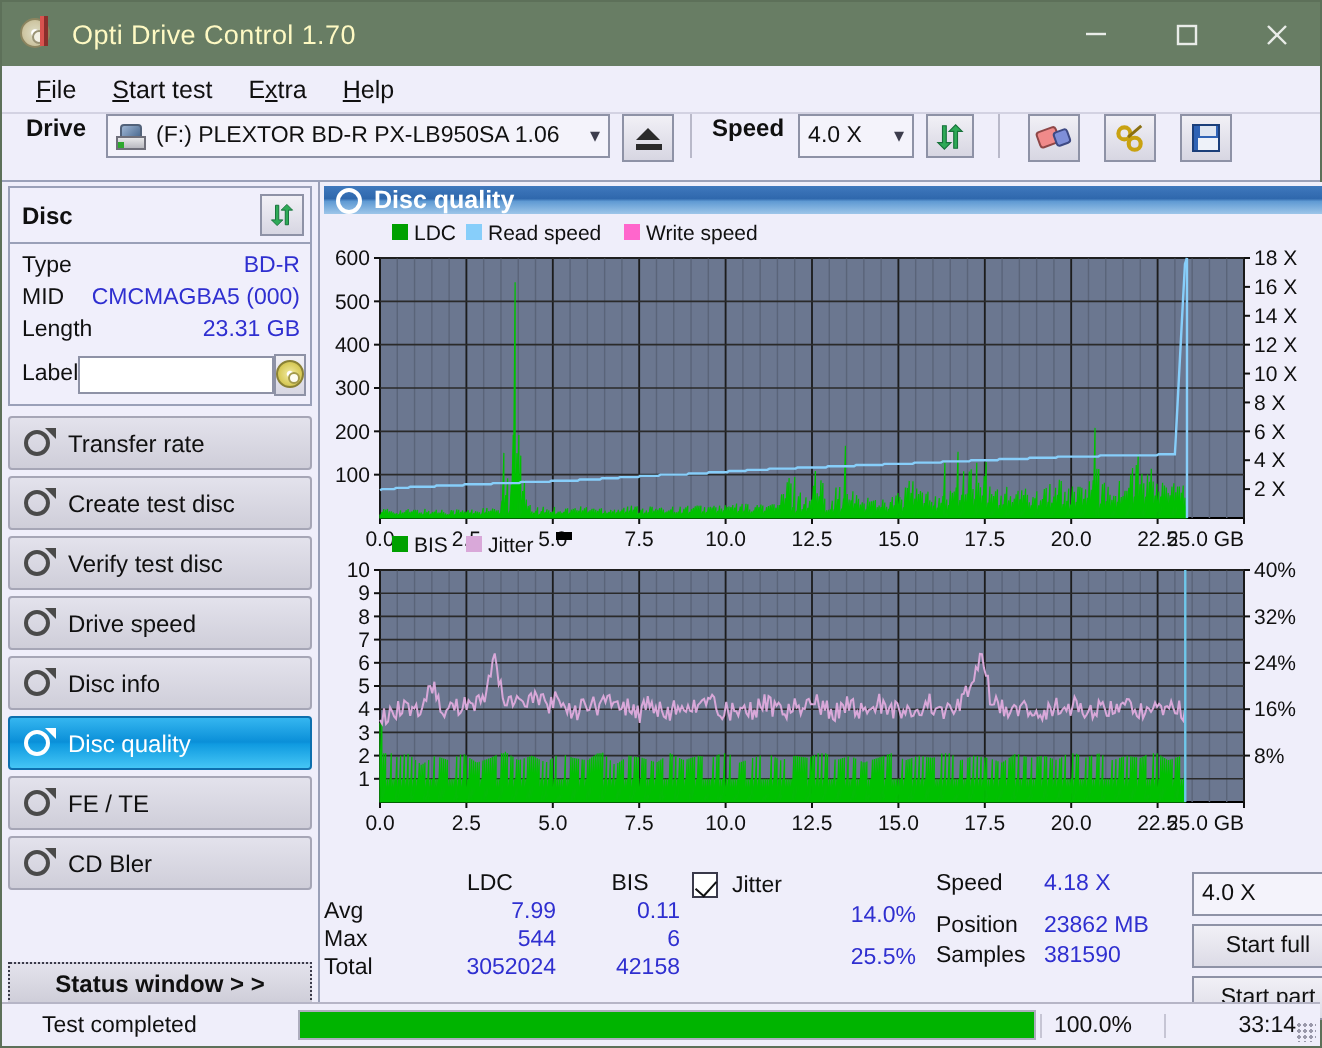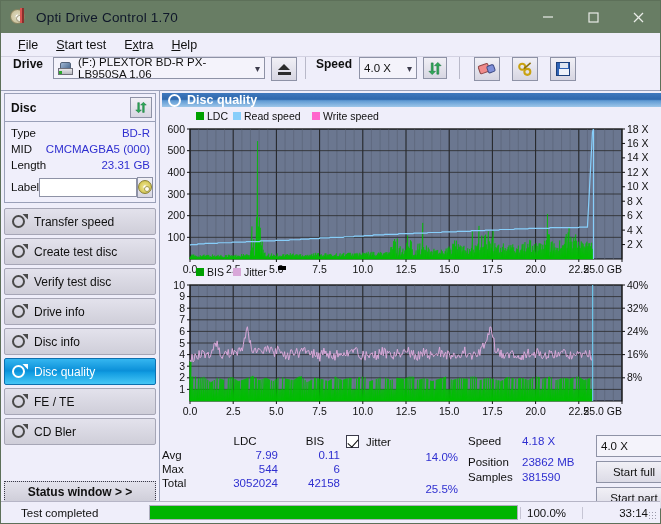--- a/index.html
+++ b/index.html
@@ -38,21 +38,21 @@
     content: ""; position: absolute; left: 5px; top: 5px;
     width: 5px; height: 5px; border-radius: 50%;
     background: #f2f0e4; border: 1px solid #9a9375;
   }
   #titlebar .tb-icon .pen {
     position: absolute; left: 10px; top: 0px;
     width: 4px; height: 15px;
     background: linear-gradient(90deg, #d9534f 0 55%, #8a2f2c 55% 100%);
   }
   #titlebar .tb-title {
-    color: #0f172a; font-size: 13.5px; letter-spacing: .2px;
+    color: #fef9c3; font-size: 13.5px; letter-spacing: .2px;
   }
   #titlebar .tb-buttons {
     position: absolute; right: 0; top: 0; height: 32px;
     display: flex;
   }
   #titlebar .tb-btn {
     width: 45px; height: 32px;
     display: flex; align-items: center; justify-content: center;
     color: #e9ece8; font-size: 13px; cursor: default;
   }
@@ -87,21 +87,21 @@
     background: #f4f3fb;
     border: 1px solid #8e92a6;
     display: flex; align-items: center;
     font-size: 11.5px; color: #101010;
     padding: 0 4px;
     position: relative;
   }
   .combo .chev {
     margin-left: auto; padding-left: 8px; color: #3d3d4d; font-size: 10px;
   }
-  #drive-combo { width: 212px; }
+  #drive-combo { width: 252px; }
   #drive-combo .drv-ico {
     width: 15px; height: 13px; margin-right: 5px; position: relative; flex: 0 0 auto;
   }
   #drive-combo .drv-ico .body {
     position: absolute; left: 0; bottom: 0; width: 15px; height: 7px;
     background: linear-gradient(180deg,#e8e8ea,#b9b9c0);
     border: 1px solid #6f6f7a;
   }
   #drive-combo .drv-ico .top {
     position: absolute; left: 2px; top: 0; width: 11px; height: 7px;
@@ -424,42 +424,42 @@
           </div>
         </div>
       </div>
 
       <div class="navlist">
         <div class="navbtn">
           <span class="nico">
               <span class="ring"></span>
               <span class="tick"></span>
             </span>
-          <span>Transfer speed</span>
+          <span>Transfer rate</span>
         </div>
         <div class="navbtn">
           <span class="nico">
               <span class="ring"></span>
               <span class="tick"></span>
             </span>
           <span>Create test disc</span>
         </div>
         <div class="navbtn">
           <span class="nico">
               <span class="ring"></span>
               <span class="tick"></span>
             </span>
           <span>Verify test disc</span>
         </div>
         <div class="navbtn">
           <span class="nico">
               <span class="ring"></span>
               <span class="tick"></span>
             </span>
-          <span>Drive info</span>
+          <span>Drive speed</span>
         </div>
         <div class="navbtn">
           <span class="nico">
               <span class="ring"></span>
               <span class="tick"></span>
             </span>
           <span>Disc info</span>
         </div>
         <div class="navbtn sel">
           <span class="nico">
@@ -778,21 +778,21 @@
             <div>Total</div>
             <div class="n">3052024</div>
             <div class="n">42158</div>
           </div>
           <div class="jitcol">
             <div class="jit-head">
               <span class="chk"></span>
               <span>Jitter</span>
             </div>
             <div class="jit-row" style="margin-top:3px">14.0%</div>
-            <div class="jit-row" style="margin-top:20px">25.5%</div>
+            <div class="jit-row" style="margin-top:9px">25.5%</div>
           </div>
         </div>
 
         <div class="stats-right">
           <div class="sr-grid">
             <div class="k">Speed</div>
             <div class="v">4.18 X</div>
             <div class="k" style="padding-top:6px">Position</div>
             <div class="v" style="padding-top:6px">23862 MB</div>
             <div class="k">Samples</div>

